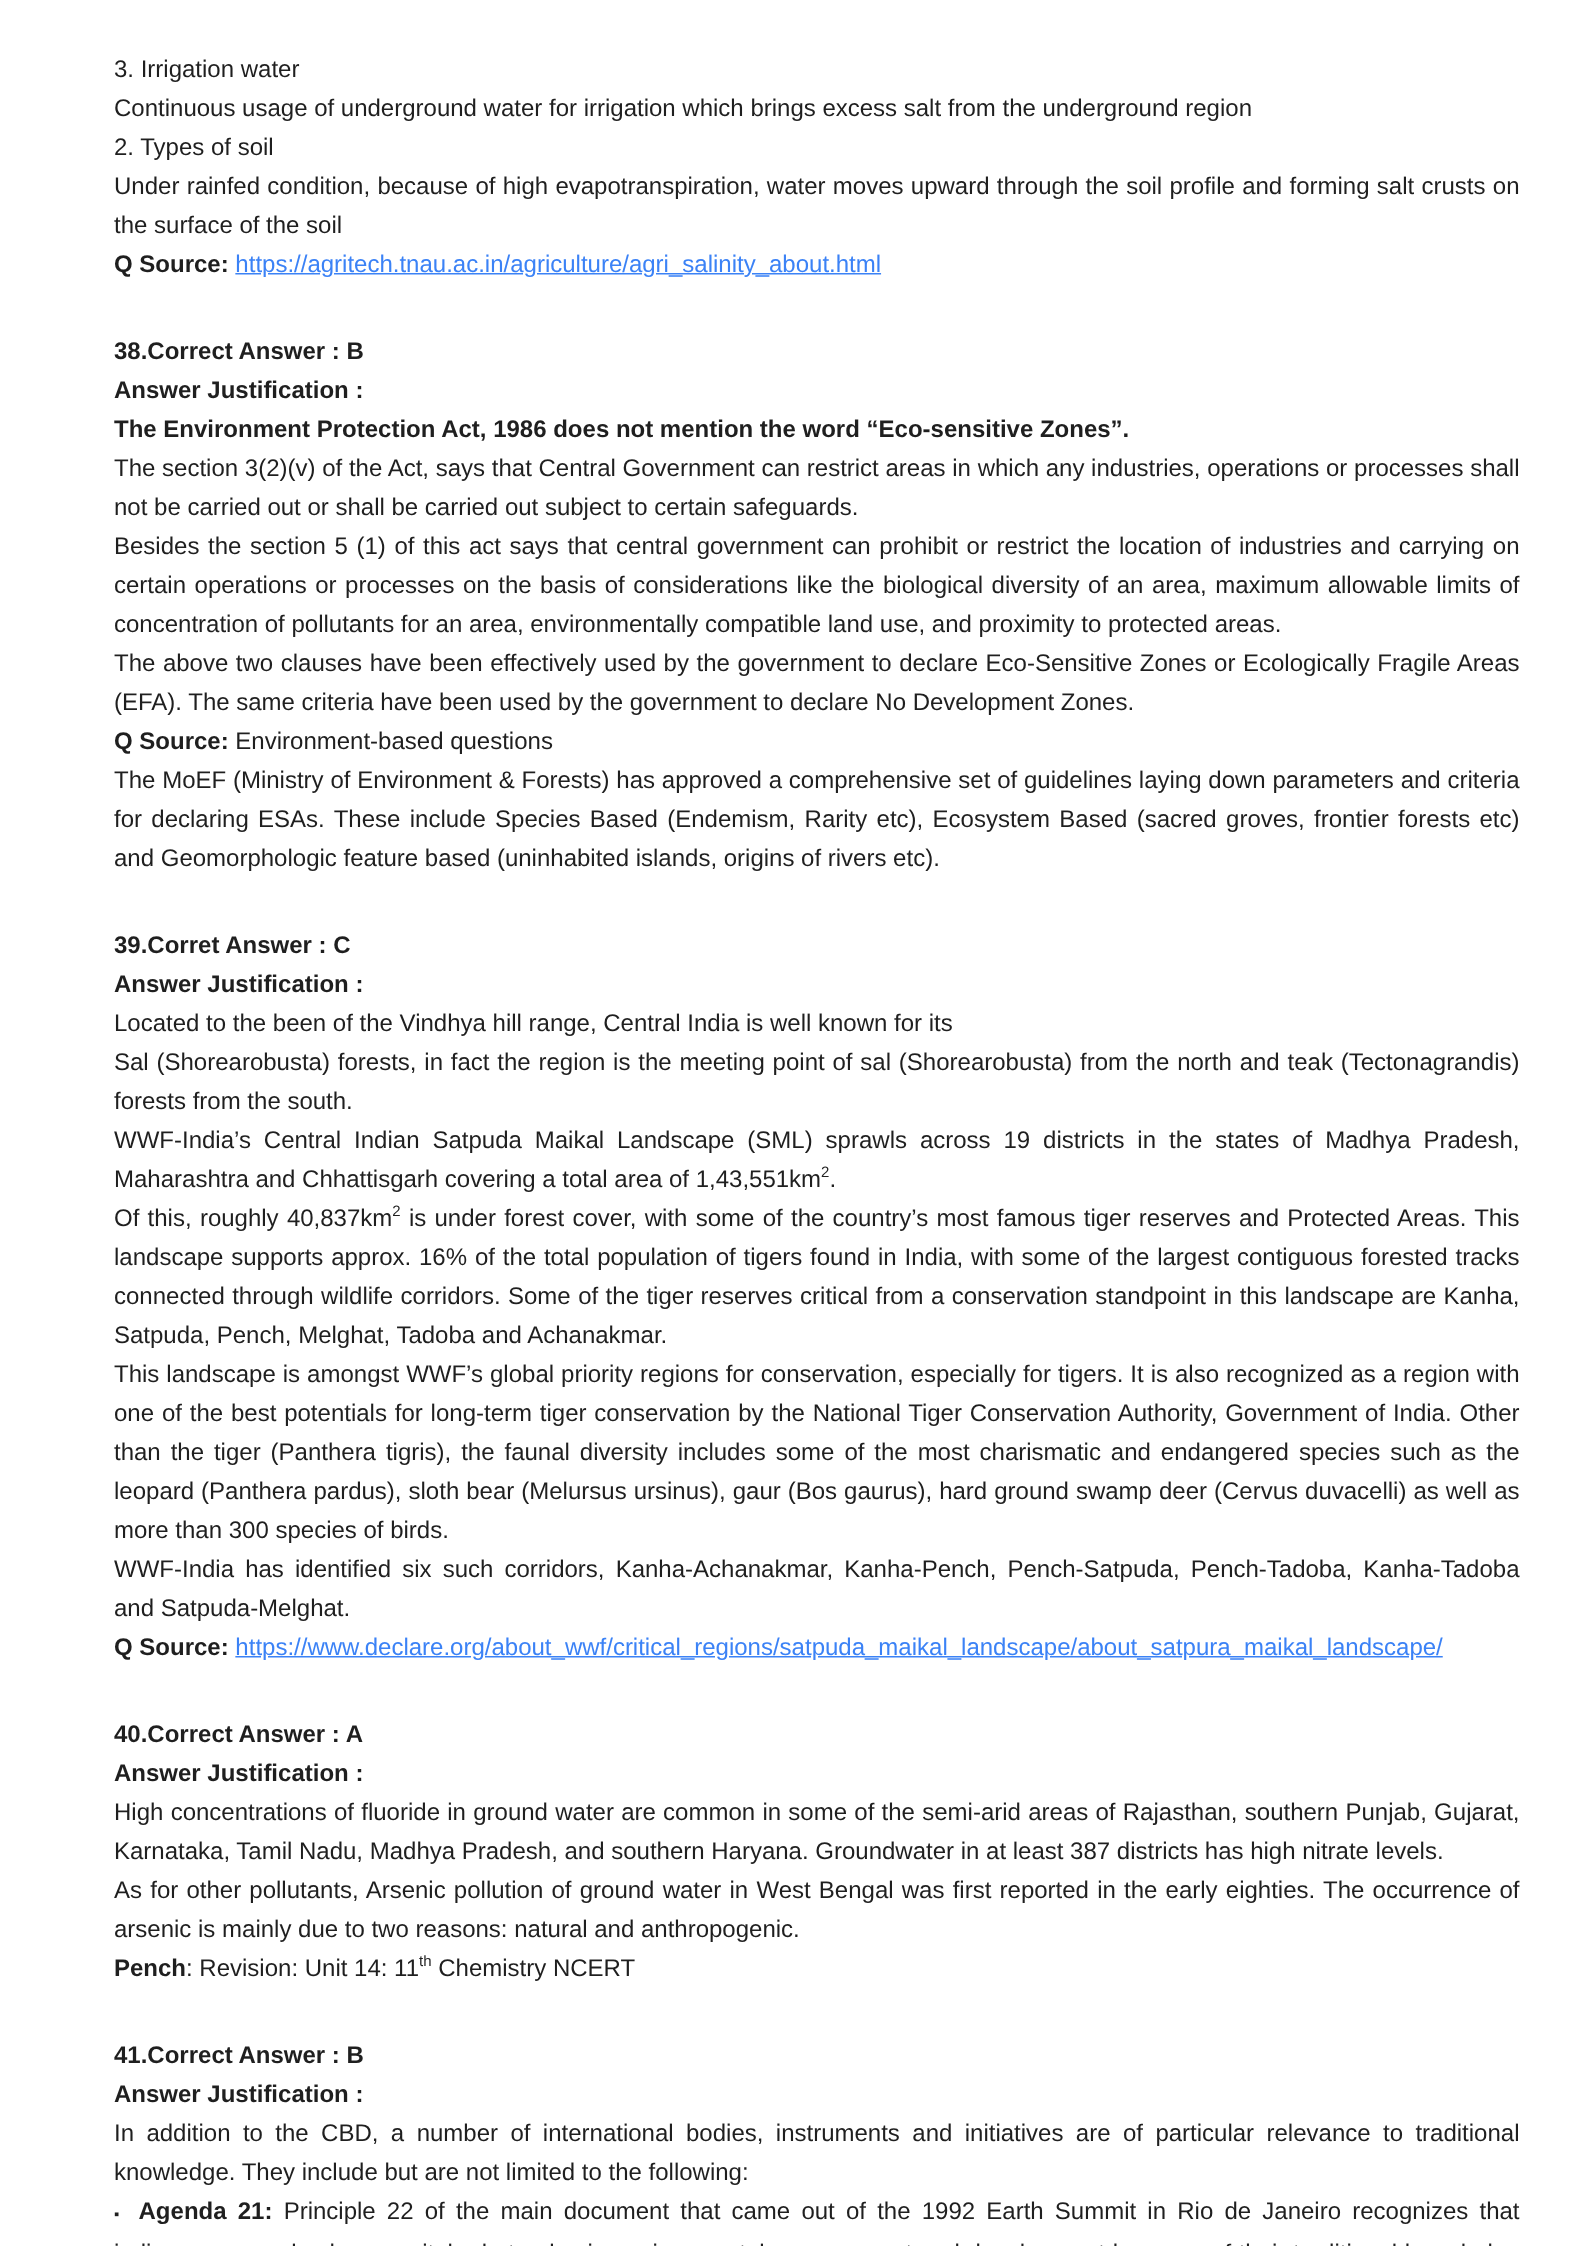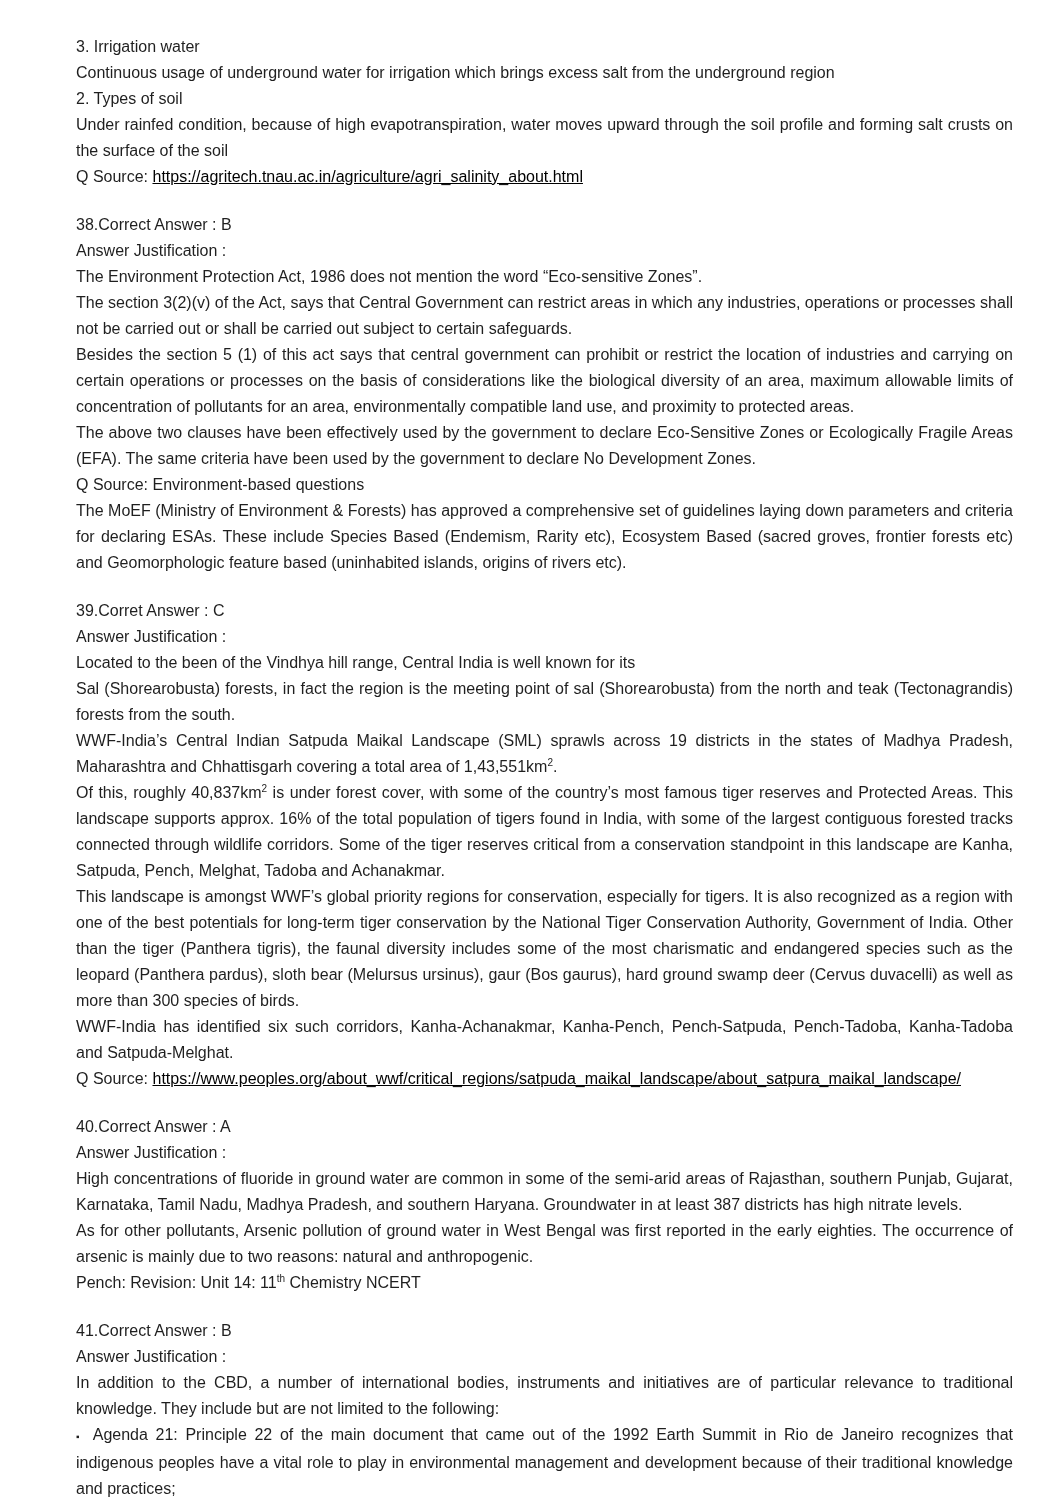--- a/index.html
+++ b/index.html
@@ -4,29 +4,29 @@
 <style>
   * { margin: 0; padding: 0; box-sizing: border-box; }
   html, body { background: #ffffff; }
   body {
     width: 1058px;
     min-height: 1497px;
     font-family: "Liberation Sans", sans-serif;
     color: #1f1f1f;
   }
   .page { padding: 34px 45px 40px 76px; }
-  .section + .section { margin-top: 22px; }
+  .section + .section { margin-top: 32px; }
   .para {
     font-size: 16px;
     line-height: 26px;
     text-align: justify;
   }
-  .bold { font-weight: 400; }
+  .bold { font-weight: 700; }
   a.link {
-    color: #000000;
+    color: #3b82f6;
     overflow-wrap: anywhere;
     cursor: pointer;
   }
   sup.sup {
     font-size: 10px;
     vertical-align: super;
     line-height: 0;
   }
   .bullet { font-size: 10px; letter-spacing: 2px; }
 </style>
@@ -53,21 +53,21 @@
     </div>
     <div class="section">
       <p class="para"><span class="bold">39.Corret Answer : C</span></p>
       <p class="para"><span class="bold">Answer Justification :</span></p>
       <p class="para"><span>Located to the been of the Vindhya hill range, Central India is well known for its</span></p>
       <p class="para"><span>Sal (Shorearobusta) forests, in fact the region is the meeting point of sal (Shorearobusta) from the north and teak (Tectonagrandis) forests from the south.</span></p>
       <p class="para"><span>WWF-India’s Central Indian Satpuda Maikal Landscape (SML) sprawls across 19 districts in the states of Madhya Pradesh, Maharashtra and Chhattisgarh covering a total area of 1,43,551km</span><sup class="sup">2</sup><span>.</span></p>
       <p class="para"><span>Of this, roughly 40,837km</span><sup class="sup">2</sup><span> is under forest cover, with some of the country’s most famous tiger reserves and Protected Areas. This landscape supports approx. 16% of the total population of tigers found in India, with some of the largest contiguous forested tracks connected through wildlife corridors. Some of the tiger reserves critical from a conservation standpoint in this landscape are Kanha, Satpuda, Pench, Melghat, Tadoba and Achanakmar.</span></p>
       <p class="para"><span>This landscape is amongst WWF’s global priority regions for conservation, especially for tigers. It is also recognized as a region with one of the best potentials for long-term tiger conservation by the National Tiger Conservation Authority, Government of India. Other than the tiger (Panthera tigris), the faunal diversity includes some of the most charismatic and endangered species such as the leopard (Panthera pardus), sloth bear (Melursus ursinus), gaur (Bos gaurus), hard ground swamp deer (Cervus duvacelli) as well as more than 300 species of birds.</span></p>
       <p class="para"><span>WWF-India has identified six such corridors, Kanha-Achanakmar, Kanha-Pench, Pench-Satpuda, Pench-Tadoba, Kanha-Tadoba and Satpuda-Melghat.</span></p>
-      <p class="para"><span class="bold">Q Source: </span><a class="link" href="#">https://www.peoples.org/about_wwf/critical_regions/satpuda_maikal_landscape/about_satpura_maikal_landscape/</a></p>
+      <p class="para"><span class="bold">Q Source: </span><a class="link" href="#">https://www.declare.org/about_wwf/critical_regions/satpuda_maikal_landscape/about_satpura_maikal_landscape/</a></p>
     </div>
     <div class="section">
       <p class="para"><span class="bold">40.Correct Answer : A</span></p>
       <p class="para"><span class="bold">Answer Justification :</span></p>
       <p class="para"><span>High concentrations of fluoride in ground water are common in some of the semi-arid areas of Rajasthan, southern Punjab, Gujarat, Karnataka, Tamil Nadu, Madhya Pradesh, and southern Haryana. Groundwater in at least 387 districts has high nitrate levels.</span></p>
       <p class="para"><span>As for other pollutants, Arsenic pollution of ground water in West Bengal was first reported in the early eighties. The occurrence of arsenic is mainly due to two reasons: natural and anthropogenic.</span></p>
       <p class="para"><span class="bold">Pench</span><span>: Revision: Unit 14: 11</span><sup class="sup">th</sup><span> Chemistry NCERT</span></p>
     </div>
     <div class="section">
       <p class="para"><span class="bold">41.Correct Answer : B</span></p>

